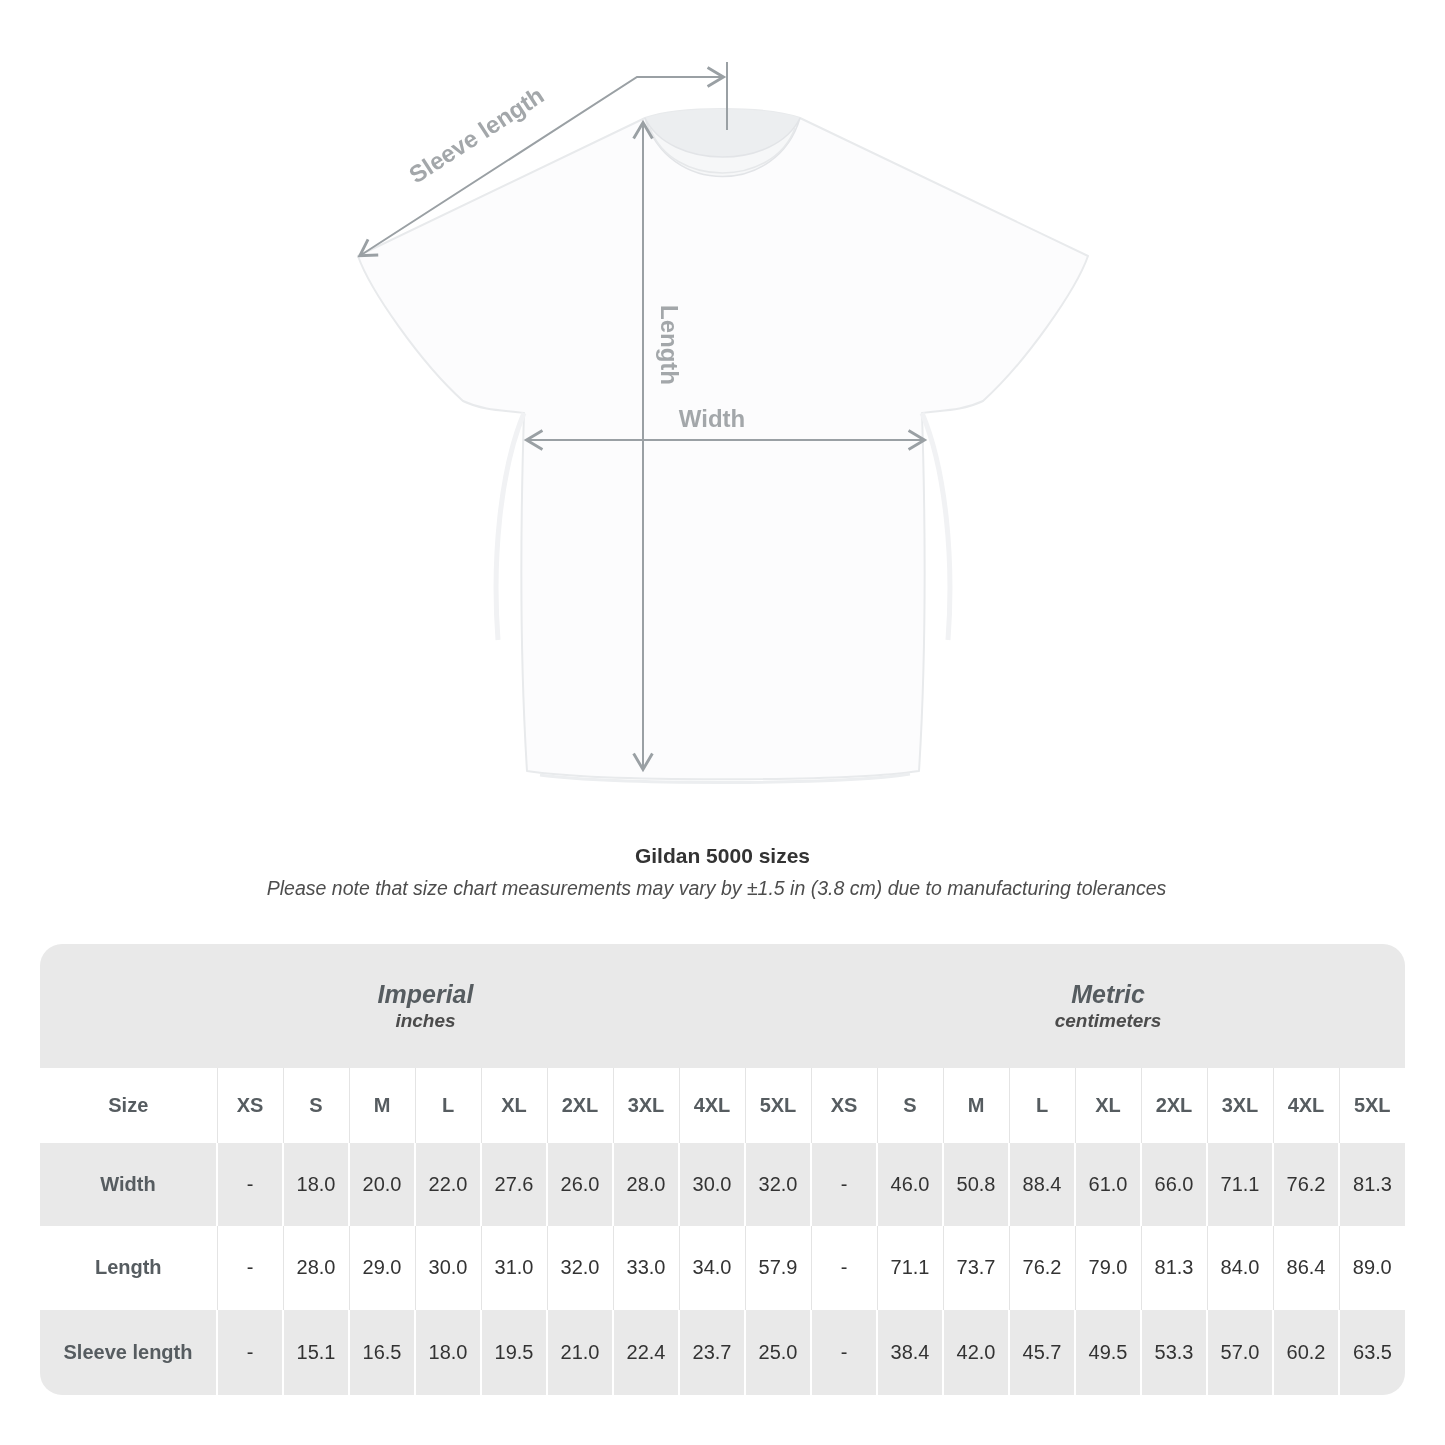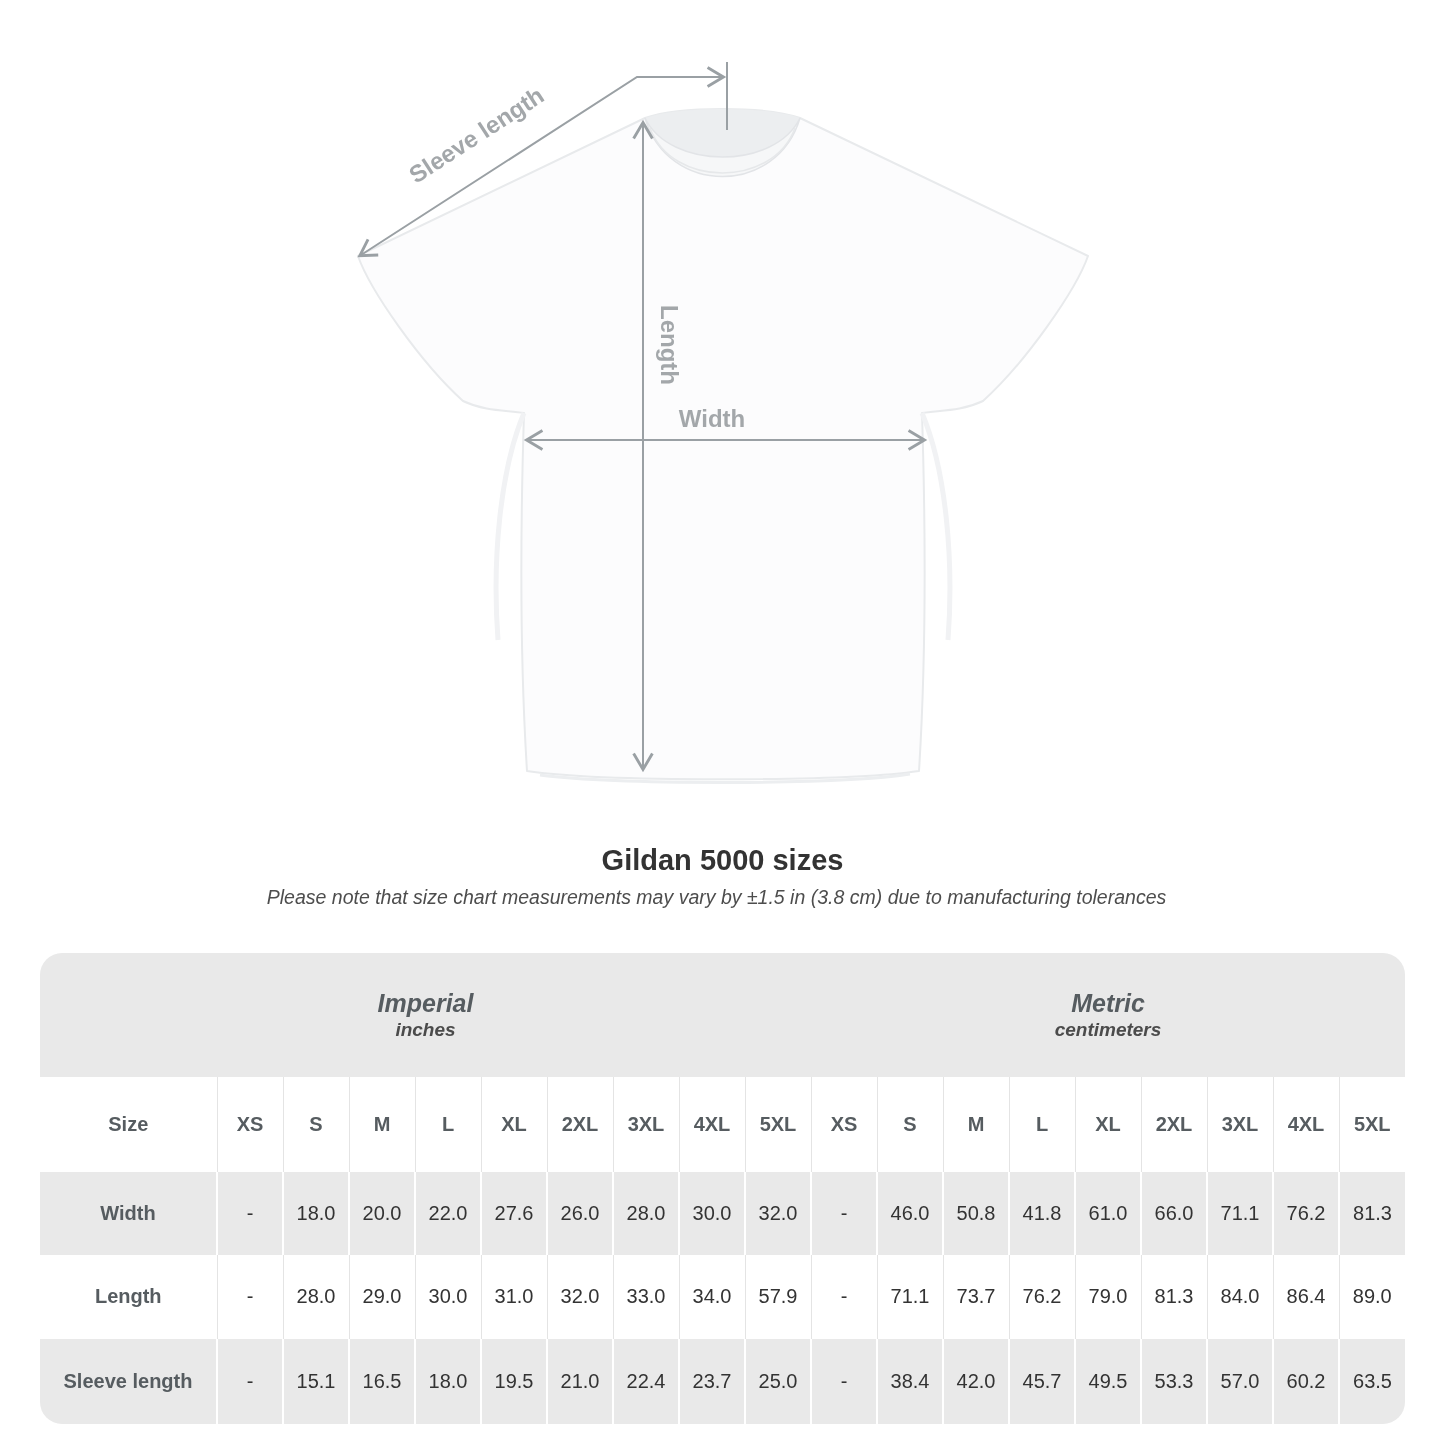--- a/index.html
+++ b/index.html
@@ -6,21 +6,21 @@
     margin: 0; padding: 0;
     width: 1445px; height: 1445px;
     background: #ffffff;
     font-family: "Liberation Sans", sans-serif;
     overflow: hidden;
   }
   .diagram-wrap { width: 1445px; height: 810px; }
   .page-title {
     margin: 34px 0 0 0;
     text-align: center;
-    font-size: 29px; line-height: 1.15;
+    font-size: 21px; line-height: 1.15;
     font-weight: bold; color: #333333;
   }
   .page-subtitle {
     margin: 9px 12px 0 0;
     text-align: center;
     font-style: italic;
     font-size: 19.5px; line-height: 1.2;
     color: #4d4d4d;
   }
   .table-wrap {
@@ -31,21 +31,21 @@
   table.size-table {
     width: 100%;
     border-collapse: collapse;
     table-layout: fixed;
   }
   .size-table th, .size-table td { text-align: center; padding: 0; }
   tr.group-row th { background: #e9e9e9; height: 124px; vertical-align: middle; }
   .g-label { font-size: 25px; font-weight: bold; font-style: italic; color: #565c60; }
   .g-unit  { font-size: 19px; font-style: italic; color: #4b4b4b; margin-top: 1px; }
   tr.head-row th {
-    background: #ffffff; height: 95px;
+    background: #ffffff; height: 75px;
     font-size: 20px; font-weight: bold; color: #565c60;
     border-right: 1px solid #e4e4e4;
   }
   tr.head-row th:last-child { border-right: none; }
   tbody td { font-size: 20px; color: #333333; }
   tr.r-gray  td { background: #e9e9e9; border-right: 2px solid #ffffff; }
   tr.r-white td { background: #ffffff; border-right: 1px solid #e4e4e4; }
   tr.r-gray  td:last-child, tr.r-white td:last-child { border-right: none; }
   tr.row-width  td { height: 83px; }
   tr.row-length td { height: 84px; }
@@ -169,21 +169,21 @@
         <td>20.0</td>
         <td>22.0</td>
         <td>27.6</td>
         <td>26.0</td>
         <td>28.0</td>
         <td>30.0</td>
         <td>32.0</td>
         <td>-</td>
         <td>46.0</td>
         <td>50.8</td>
-        <td>41.8</td>
+        <td>88.4</td>
         <td>61.0</td>
         <td>66.0</td>
         <td>71.1</td>
         <td>76.2</td>
         <td>81.3</td>
       </tr>
       <tr class="r-white row-length">
         <td class="row-label">Length</td>
         <td>-</td>
         <td>28.0</td>

